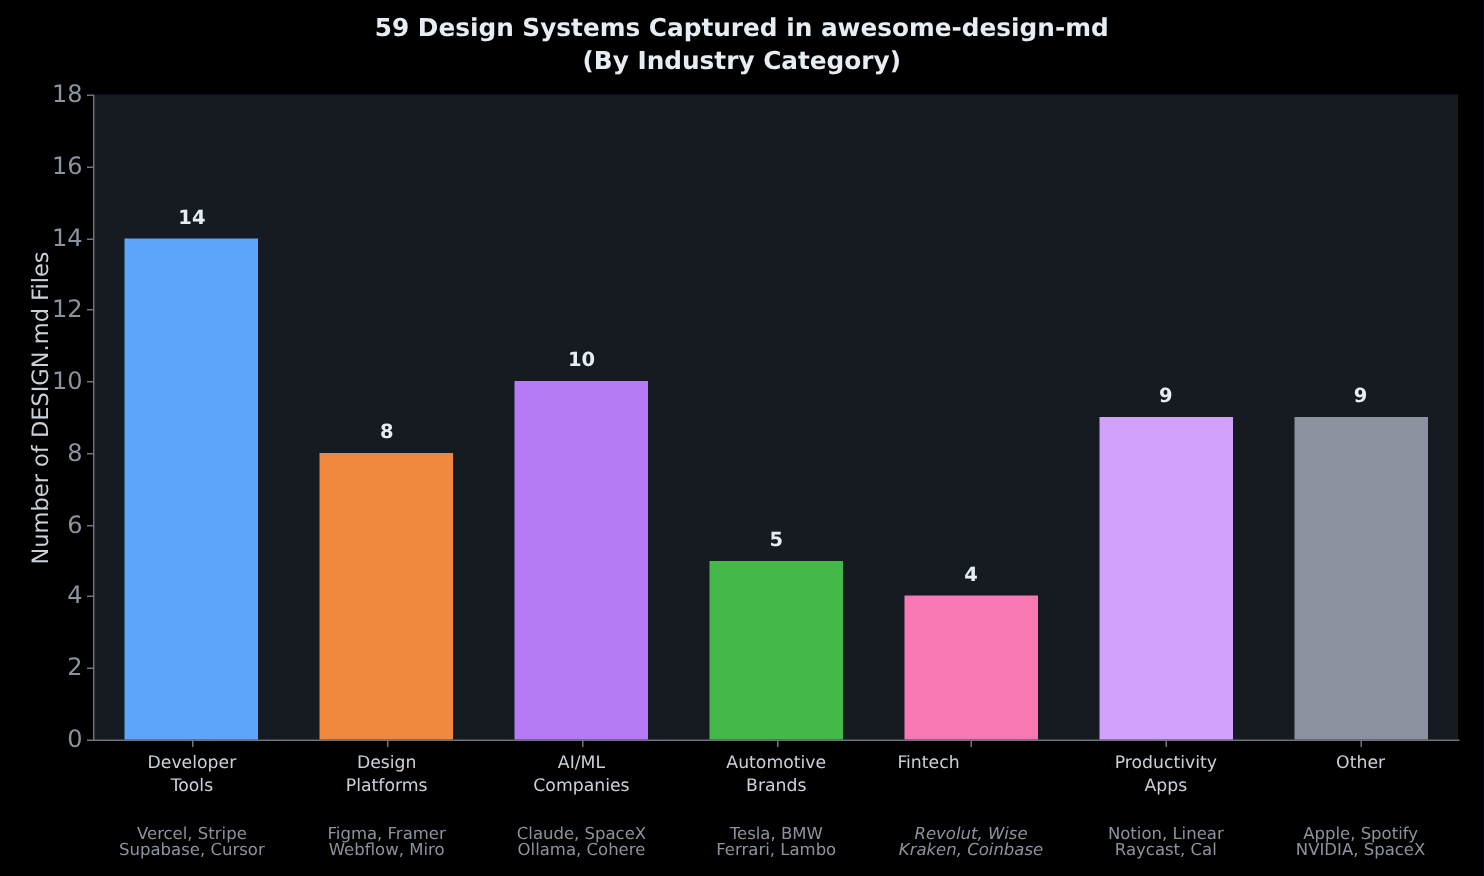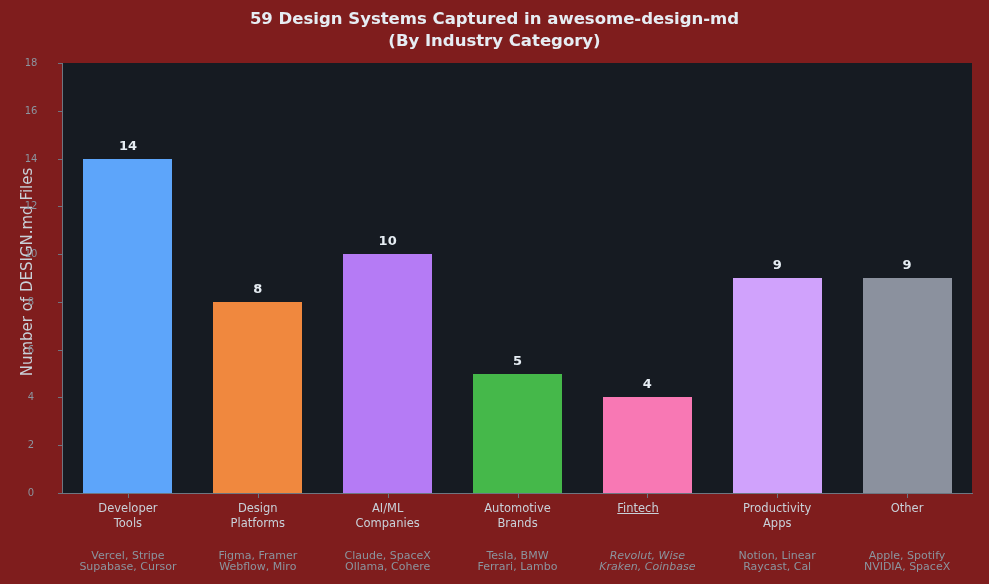--- a/index.html
+++ b/index.html
@@ -4,21 +4,21 @@
 <style>
   html, body {
     margin: 0;
     padding: 0;
     background: #0d1117;
   }
   #figure {
     position: relative;
     width: 989px;
     height: 584px;
-    background: #7f1d1d;
+    background: #000000;
     font-family: "DejaVu Sans", sans-serif;
     overflow: hidden;
   }
 
   
   #chart-title {
     position: absolute;
     left: 0;
     top: 8px;
     width: 989px;
@@ -69,23 +69,23 @@
     text-align: center;
     color: #c9d1d9;
     font-size: 15px;
     transform: rotate(-90deg);
     transform-origin: center center;
     white-space: nowrap;
   }
   .y-tick-label {
     position: absolute;
     width: 48px;
-    text-align: center;
+    text-align: right;
     color: #8b949e;
-    font-size: 10px;
+    font-size: 16px;
     line-height: 12px;
   }
   .y-tick-mark {
     position: absolute;
     width: 4px;
     height: 1px;
     background: #6e7681;
   }
 
   
@@ -205,21 +205,21 @@
       <div class="x-tick-mark" style="left: 518px;"></div>
       <div class="x-tick-label" style="left: 454.5px;">
         <span class="xl-line">Automotive</span>
         <span class="xl-line">Brands</span>
       </div>
       <div class="x-annotation" style="left: 454.5px;">
         <span class="ann-line">Tesla, BMW</span>
         <span class="ann-line">Ferrari, Lambo</span>
       </div>
       <div class="x-tick-mark" style="left: 647px;"></div>
-      <div class="x-tick-label" style="left: 575px; text-decoration: underline;">
+      <div class="x-tick-label" style="left: 556px;">
         <span class="xl-line">Fintech</span>
       </div>
       <div class="x-annotation" style="left: 584.357px; font-style: italic;">
         <span class="ann-line">Revolut, Wise</span>
         <span class="ann-line">Kraken, Coinbase</span>
       </div>
       <div class="x-tick-mark" style="left: 777px;"></div>
       <div class="x-tick-label" style="left: 714.214px;">
         <span class="xl-line">Productivity</span>
         <span class="xl-line">Apps</span>

